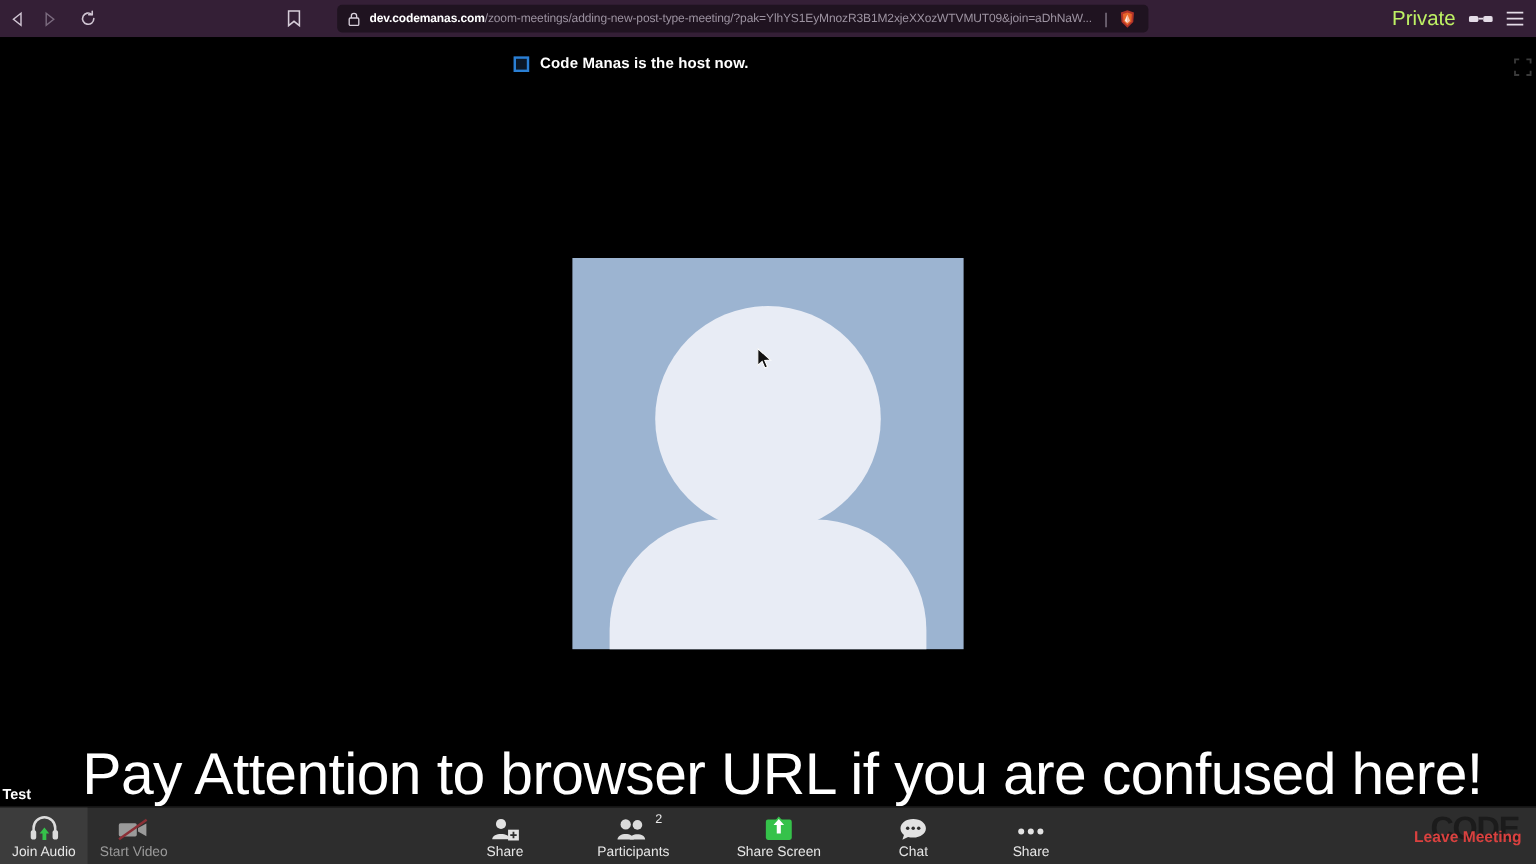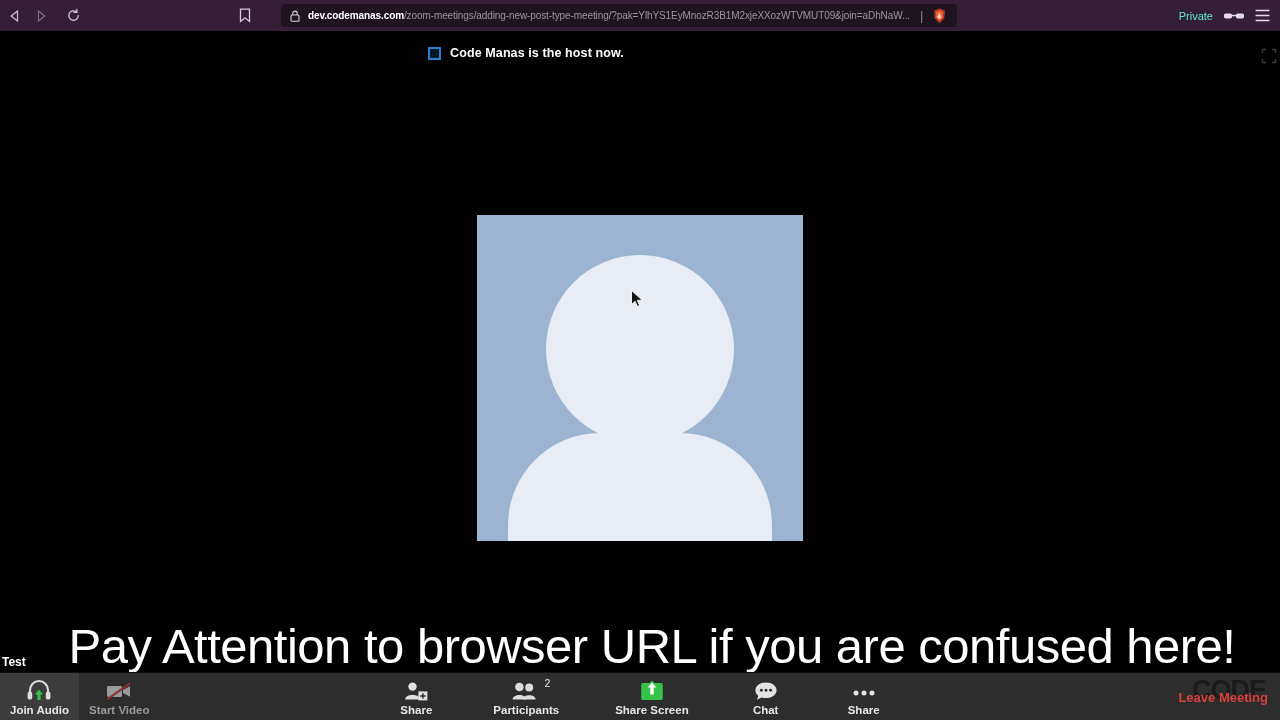--- a/index.html
+++ b/index.html
@@ -52,21 +52,21 @@
   .url-path { color: #9c92a0; }
   .url-divider { color: #8b8090; margin: 0 8px 0 10px; font-size: 13px; }
   .brave-icon {
     width: 17px; height: 18px;
     display: flex; align-items: center; justify-content: center;
   }
   .chrome-right {
     position: absolute; right: 8px; top: 0;
     height: 31px; display: flex; align-items: center; gap: 11px;
   }
-  .private-label { color: #5eead4; font-size: 11px; }
+  .private-label { color: #bef264; font-size: 17px; }
   .glasses-icon { color: #e4dce7; display: flex; align-items: center; }
   .menu-icon { color: #e4dce7; display: flex; align-items: center; padding-right: 2px; }
 
   
   .stage {
     position: absolute; top: 31px; left: 0;
     width: 1280px; height: 689px;
     background: #000;
   }
   .host-banner {
@@ -156,21 +156,20 @@
   .tb-item.hover { background: #3c3c3c; }
   .tb-icon {
     height: 22px; display: flex; align-items: flex-end; justify-content: center;
     position: relative;
   }
   .tb-label {
     margin-top: 3px;
     font-size: 11.5px;
     color: #e6e6e6;
     white-space: nowrap;
-    font-weight: bold;
   }
   .tb-label.dim { color: #9a9a9a; }
   .tb-center {
     position: absolute;
     left: 0; top: 0; width: 1280px; height: 48px;
     display: flex; align-items: center; justify-content: center;
     gap: 36px;
     pointer-events: none;
   }
   .tb-center .tb-item { pointer-events: auto; min-width: 62px; }

